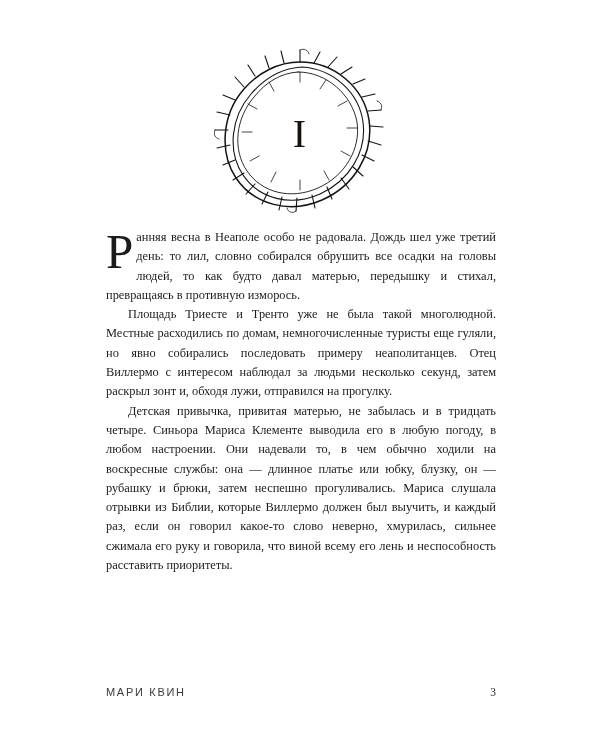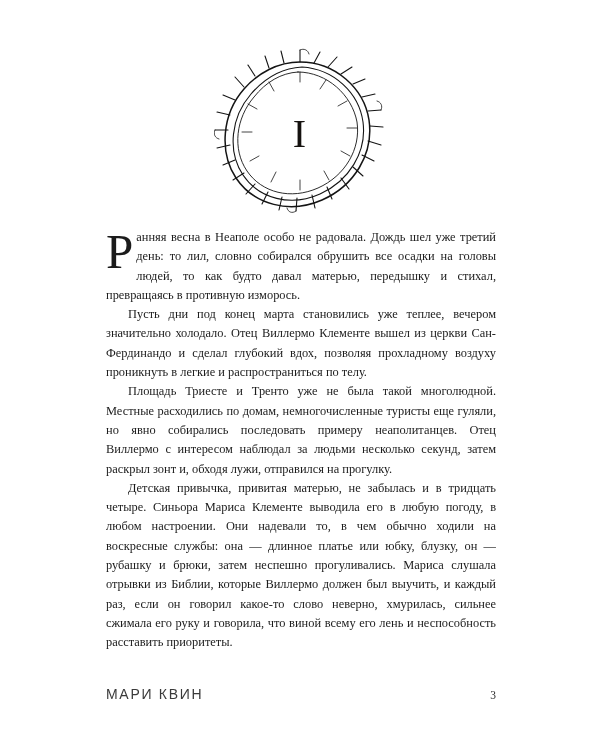--- a/index.html
+++ b/index.html
@@ -87,21 +87,21 @@
     position: absolute;
     left: 106px;
     top: 686px;
     width: 390px;
     display: flex;
     align-items: baseline;
     justify-content: space-between;
   }
   .running-head {
     font-family: "Liberation Sans", sans-serif;
-    font-size: 14px;
+    font-size: 11px;
     letter-spacing: 1.7px;
     color: #3a3a3a;
   }
   .folio {
     font-family: "Liberation Serif", serif;
     font-size: 11.5px;
     color: #2a2a2a;
   }
 </style>
 </head>
@@ -170,23 +170,20 @@
       </svg>
       <div class="chapter-number">I</div>
     </div>
   </div>
 
   <div class="text-col">
     <p class="para first">
       <span class="dropcap">Р</span><span>анняя весна в Неаполе особо не радовала. Дождь шел уже третий день: то лил, словно собирался обрушить все осадки на головы людей, то как будто давал матерью, передышку и стихал, превращаясь в противную изморось.</span>
     </p>
     <p class="para">
-      <span>Пусть дни под конец марта становились уже теплее, вечером значительно холодало. Отец Виллермо Клементе вышел из церкви Сан-Фердинандо и сделал глубокий вдох, позволяя прохладному воздуху проникнуть в легкие и распространиться по телу.</span>
-    </p>
-    <p class="para">
       <span>Площадь Триесте и Тренто уже не была такой многолюдной. Местные расходились по домам, немногочисленные туристы еще гуляли, но явно собирались последовать примеру неаполитанцев. Отец Виллермо с интересом наблюдал за людьми несколько секунд, затем раскрыл зонт и, обходя лужи, отправился на прогулку.</span>
     </p>
     <p class="para">
       <span>Детская привычка, привитая матерью, не забылась и в тридцать четыре. Синьора Мариса Клементе выводила его в любую погоду, в любом настроении. Они надевали то, в чем обычно ходили на воскресные службы: она — длинное платье или юбку, блузку, он — рубашку и брюки, затем неспешно прогуливались. Мариса слушала отрывки из Библии, которые Виллермо должен был выучить, и каждый раз, если он говорил какое-то слово неверно, хмурилась, сильнее сжимала его руку и говорила, что виной всему его лень и неспособность расставить приоритеты.</span>
     </p>
   </div>
 
   <div class="footer">
     <span class="running-head">МАРИ КВИН</span>
     <span class="folio">3</span>

